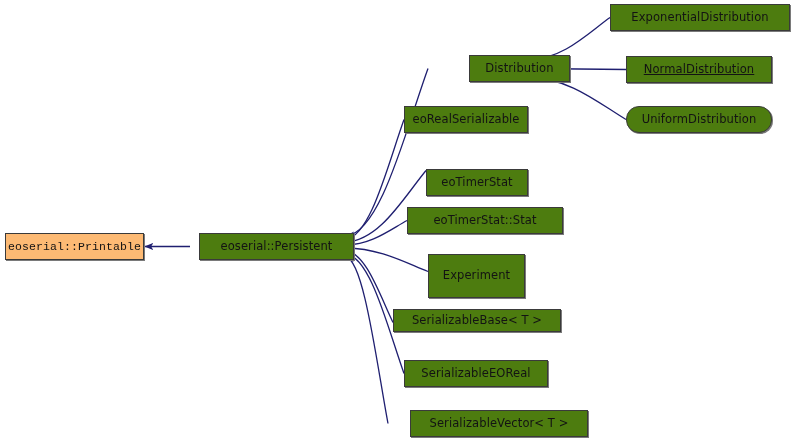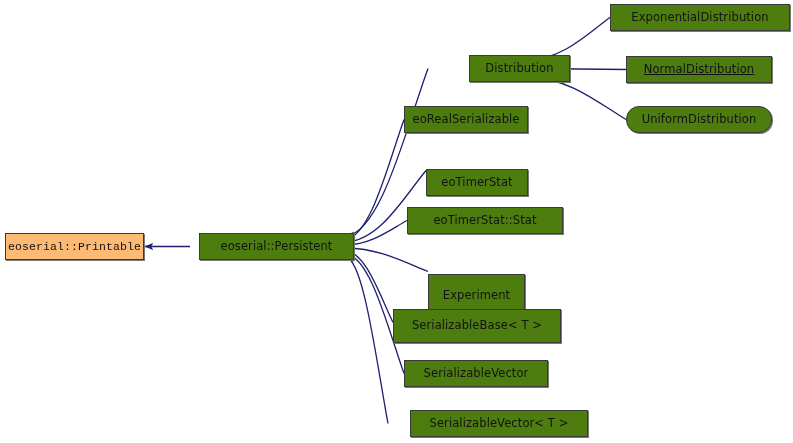--- a/index.html
+++ b/index.html
@@ -94,27 +94,27 @@
       </div>
       <div class="uml-node" style="left: 404px; top: 106px; width: 124px; height: 27px;">
         <span class="node-label">eoRealSerializable</span>
       </div>
       <div class="uml-node" style="left: 426px; top: 169px; width: 102px; height: 27px;">
         <span class="node-label">eoTimerStat</span>
       </div>
       <div class="uml-node" style="left: 407px; top: 207px; width: 156px; height: 27px;">
         <span class="node-label">eoTimerStat::Stat</span>
       </div>
-      <div class="uml-node" style="left: 428px; top: 274px; width: 97px; height: 44px;">
+      <div class="uml-node" style="left: 428px; top: 254px; width: 97px; height: 44px;">
         <span class="node-label">Experiment</span>
       </div>
-      <div class="uml-node" style="left: 393px; top: 309px; width: 168px; height: 34px;">
+      <div class="uml-node" style="left: 393px; top: 309px; width: 168px; height: 23px;">
         <span class="node-label">SerializableBase&lt; T &gt;</span>
       </div>
       <div class="uml-node" style="left: 404px; top: 360px; width: 144px; height: 27px;">
-        <span class="node-label">SerializableVector</span>
+        <span class="node-label">SerializableEOReal</span>
       </div>
       <div class="uml-node" style="left: 410px; top: 410px; width: 178px; height: 27px;">
         <span class="node-label">SerializableVector&lt; T &gt;</span>
       </div>
     </div>
 
 </div>
 
 </body></html>

